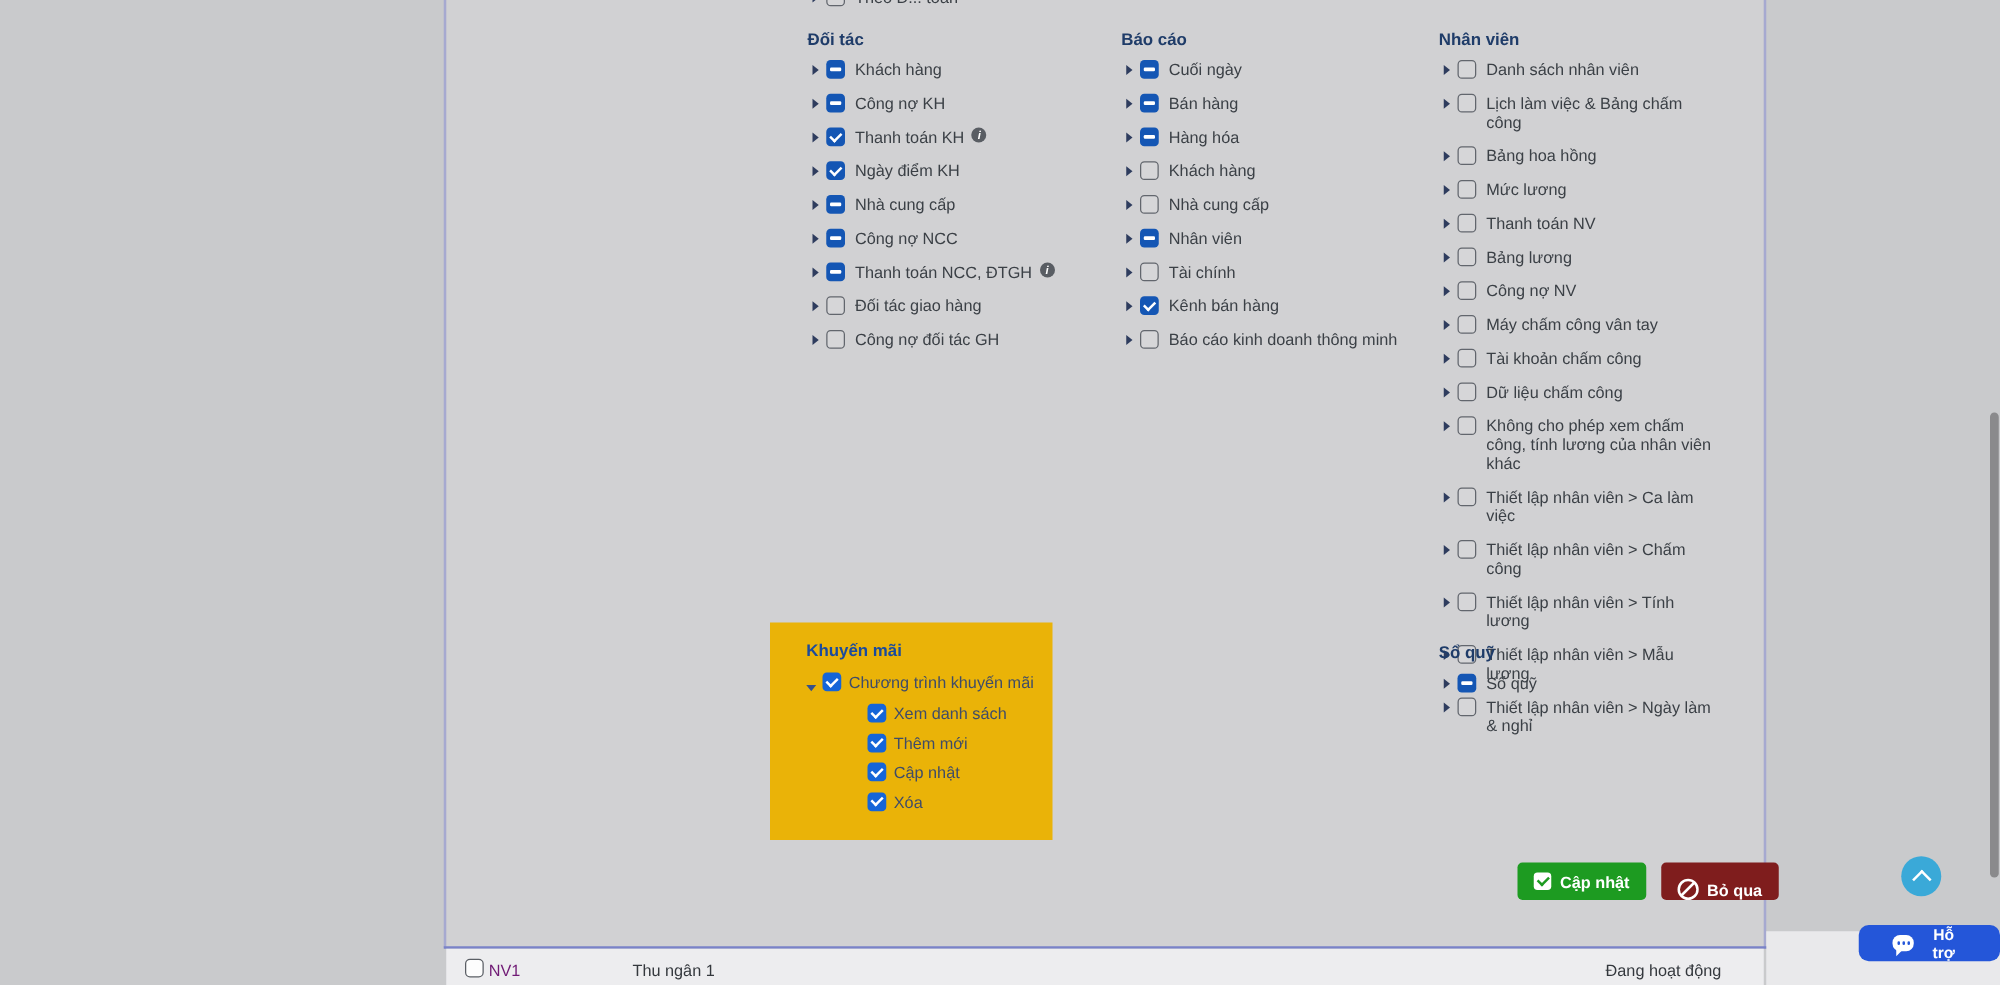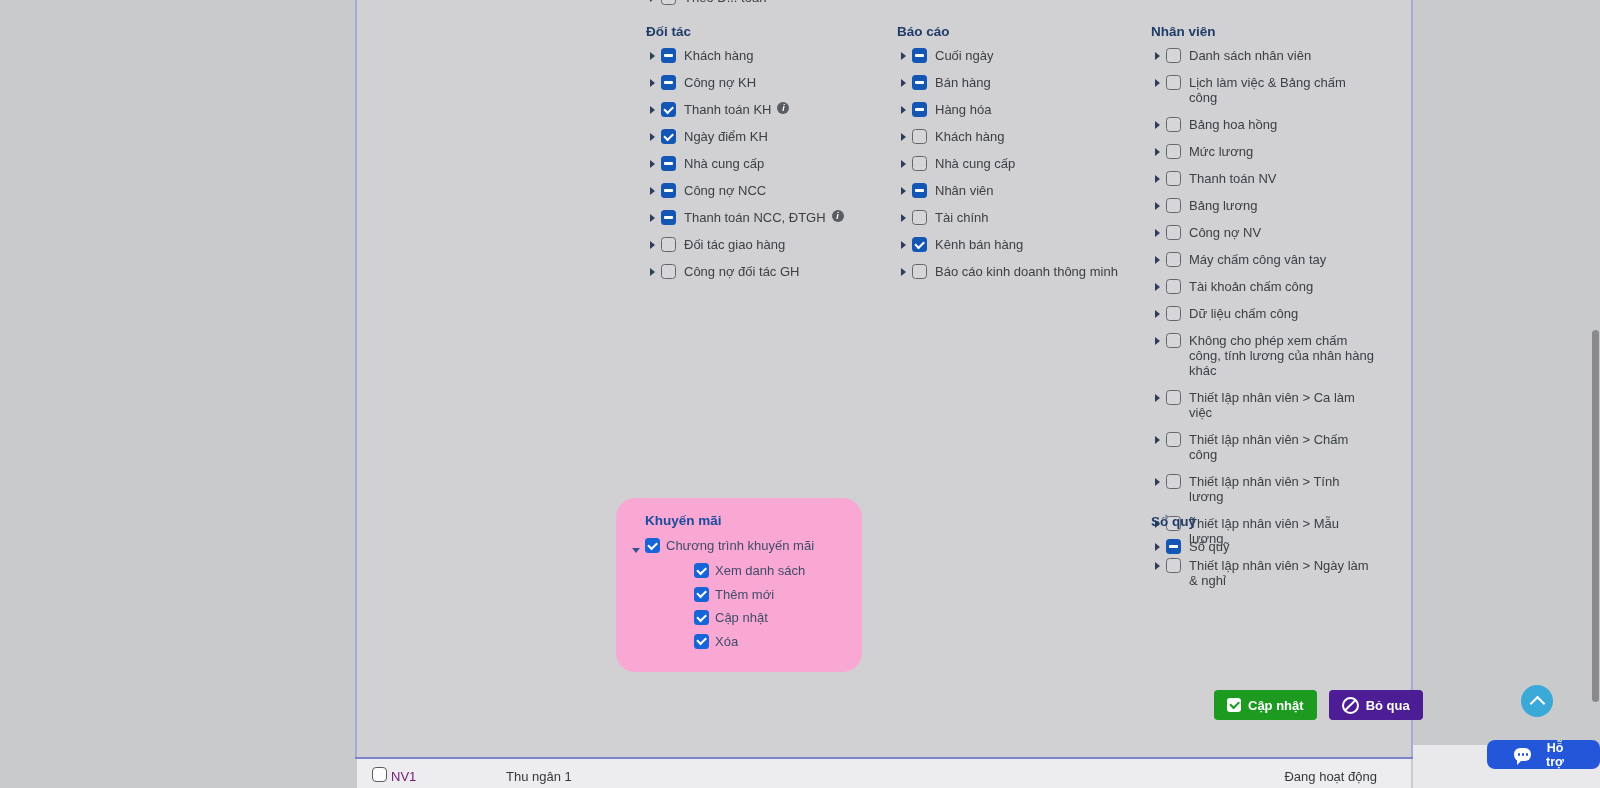--- a/index.html
+++ b/index.html
@@ -37,34 +37,34 @@
   .perm-col.wide .lbl{max-width:186px;}
   .info{display:inline-block;width:12px;height:12px;border-radius:50%;background:#595d63;
       color:#fff;font-size:9px;font-weight:bold;font-style:italic;text-align:center;
       line-height:12px;margin-left:6px;vertical-align:1px;}
   .clipped-item{position:absolute;left:650px;top:-10px;display:flex;align-items:flex-start;}
   
   .cash-title{position:absolute;left:1151px;top:514px;font-size:13.5px;font-weight:bold;
       color:#1f3c69;line-height:15px;}
   .cash-row{position:absolute;left:1155px;top:539px;display:flex;align-items:flex-start;}
   
-  .promo-box{position:absolute;left:616px;top:498px;width:246px;height:174px;background:#f9a8d4;z-index:5;border-radius:19px;}
+  .promo-box{position:absolute;left:616px;top:498px;width:226px;height:174px;background:#eab308;z-index:5;}
   .promo-title{position:absolute;left:29px;top:15px;font-size:13.5px;font-weight:bold;color:#1b4b9d;line-height:15px;}
-  .promo-parent{position:absolute;left:16px;top:40px;display:flex;align-items:flex-end;}
+  .promo-parent{position:absolute;left:29px;top:40px;display:flex;align-items:flex-end;}
   .promo-box .cb.checked{background:#1565d8;margin-right:6px;}
   .promo-box .lbl{color:#3f4c69;}
   .promo-children{position:absolute;left:62px;top:65px;}
   .promo-children .perm-row{margin-bottom:8.5px;padding-left:16px;}
   .promo-children .cb{margin-right:4px;}
   
   .footer-btns{position:absolute;left:1214px;top:690px;display:flex;gap:12px;}
   .btn{height:30px;border:none;border-radius:4px;display:flex;align-items:center;
       padding:0 13px;font-family:inherit;font-size:13px;font-weight:bold;color:#fff;cursor:pointer;}
   .btn-update{background:#1d9b21;}
-  .btn-skip{background:#4c1d95;}
+  .btn-skip{background:#7f1d1d;align-items:flex-end;}
   .ic-checkbox{width:14px;height:14px;background:#fff;border-radius:3px;position:relative;margin-right:7px;flex:none;}
   .ic-checkbox::after{content:"";position:absolute;left:2.6px;top:3.2px;width:7px;height:3.6px;
       border-left:2.2px solid #1d9b21;border-bottom:2.2px solid #1d9b21;transform:rotate(-45deg);}
   .ic-ban{width:13px;height:13px;border:2px solid #fff;border-radius:50%;position:relative;margin-right:7px;flex:none;}
   .ic-ban::after{content:"";position:absolute;left:5.5px;top:-1px;width:2px;height:15px;
       background:#fff;transform:rotate(45deg);}
   
   .emp-cb{position:absolute;left:372px;top:767px;width:15px;height:15px;border:1.6px solid #5a5e64;
       border-radius:4px;background:#fdfdfd;box-sizing:border-box;cursor:pointer;}
   .emp-code{position:absolute;left:391px;top:769px;font-size:13px;color:#701a75;}
@@ -247,21 +247,21 @@
       <span class="lbl">Tài khoản chấm công</span>
     </div>
     <div class="perm-row">
       <span class="tri"></span>
       <span class="cb unchecked"></span>
       <span class="lbl">Dữ liệu chấm công</span>
     </div>
     <div class="perm-row">
       <span class="tri"></span>
       <span class="cb unchecked"></span>
-      <span class="lbl">Không cho phép xem chấm công, tính lương của nhân hàng khác</span>
+      <span class="lbl">Không cho phép xem chấm công, tính lương của nhân viên khác</span>
     </div>
     <div class="perm-row">
       <span class="tri"></span>
       <span class="cb unchecked"></span>
       <span class="lbl">Thiết lập nhân viên &gt; Ca làm việc</span>
     </div>
     <div class="perm-row">
       <span class="tri"></span>
       <span class="cb unchecked"></span>
       <span class="lbl">Thiết lập nhân viên &gt; Chấm công</span>

